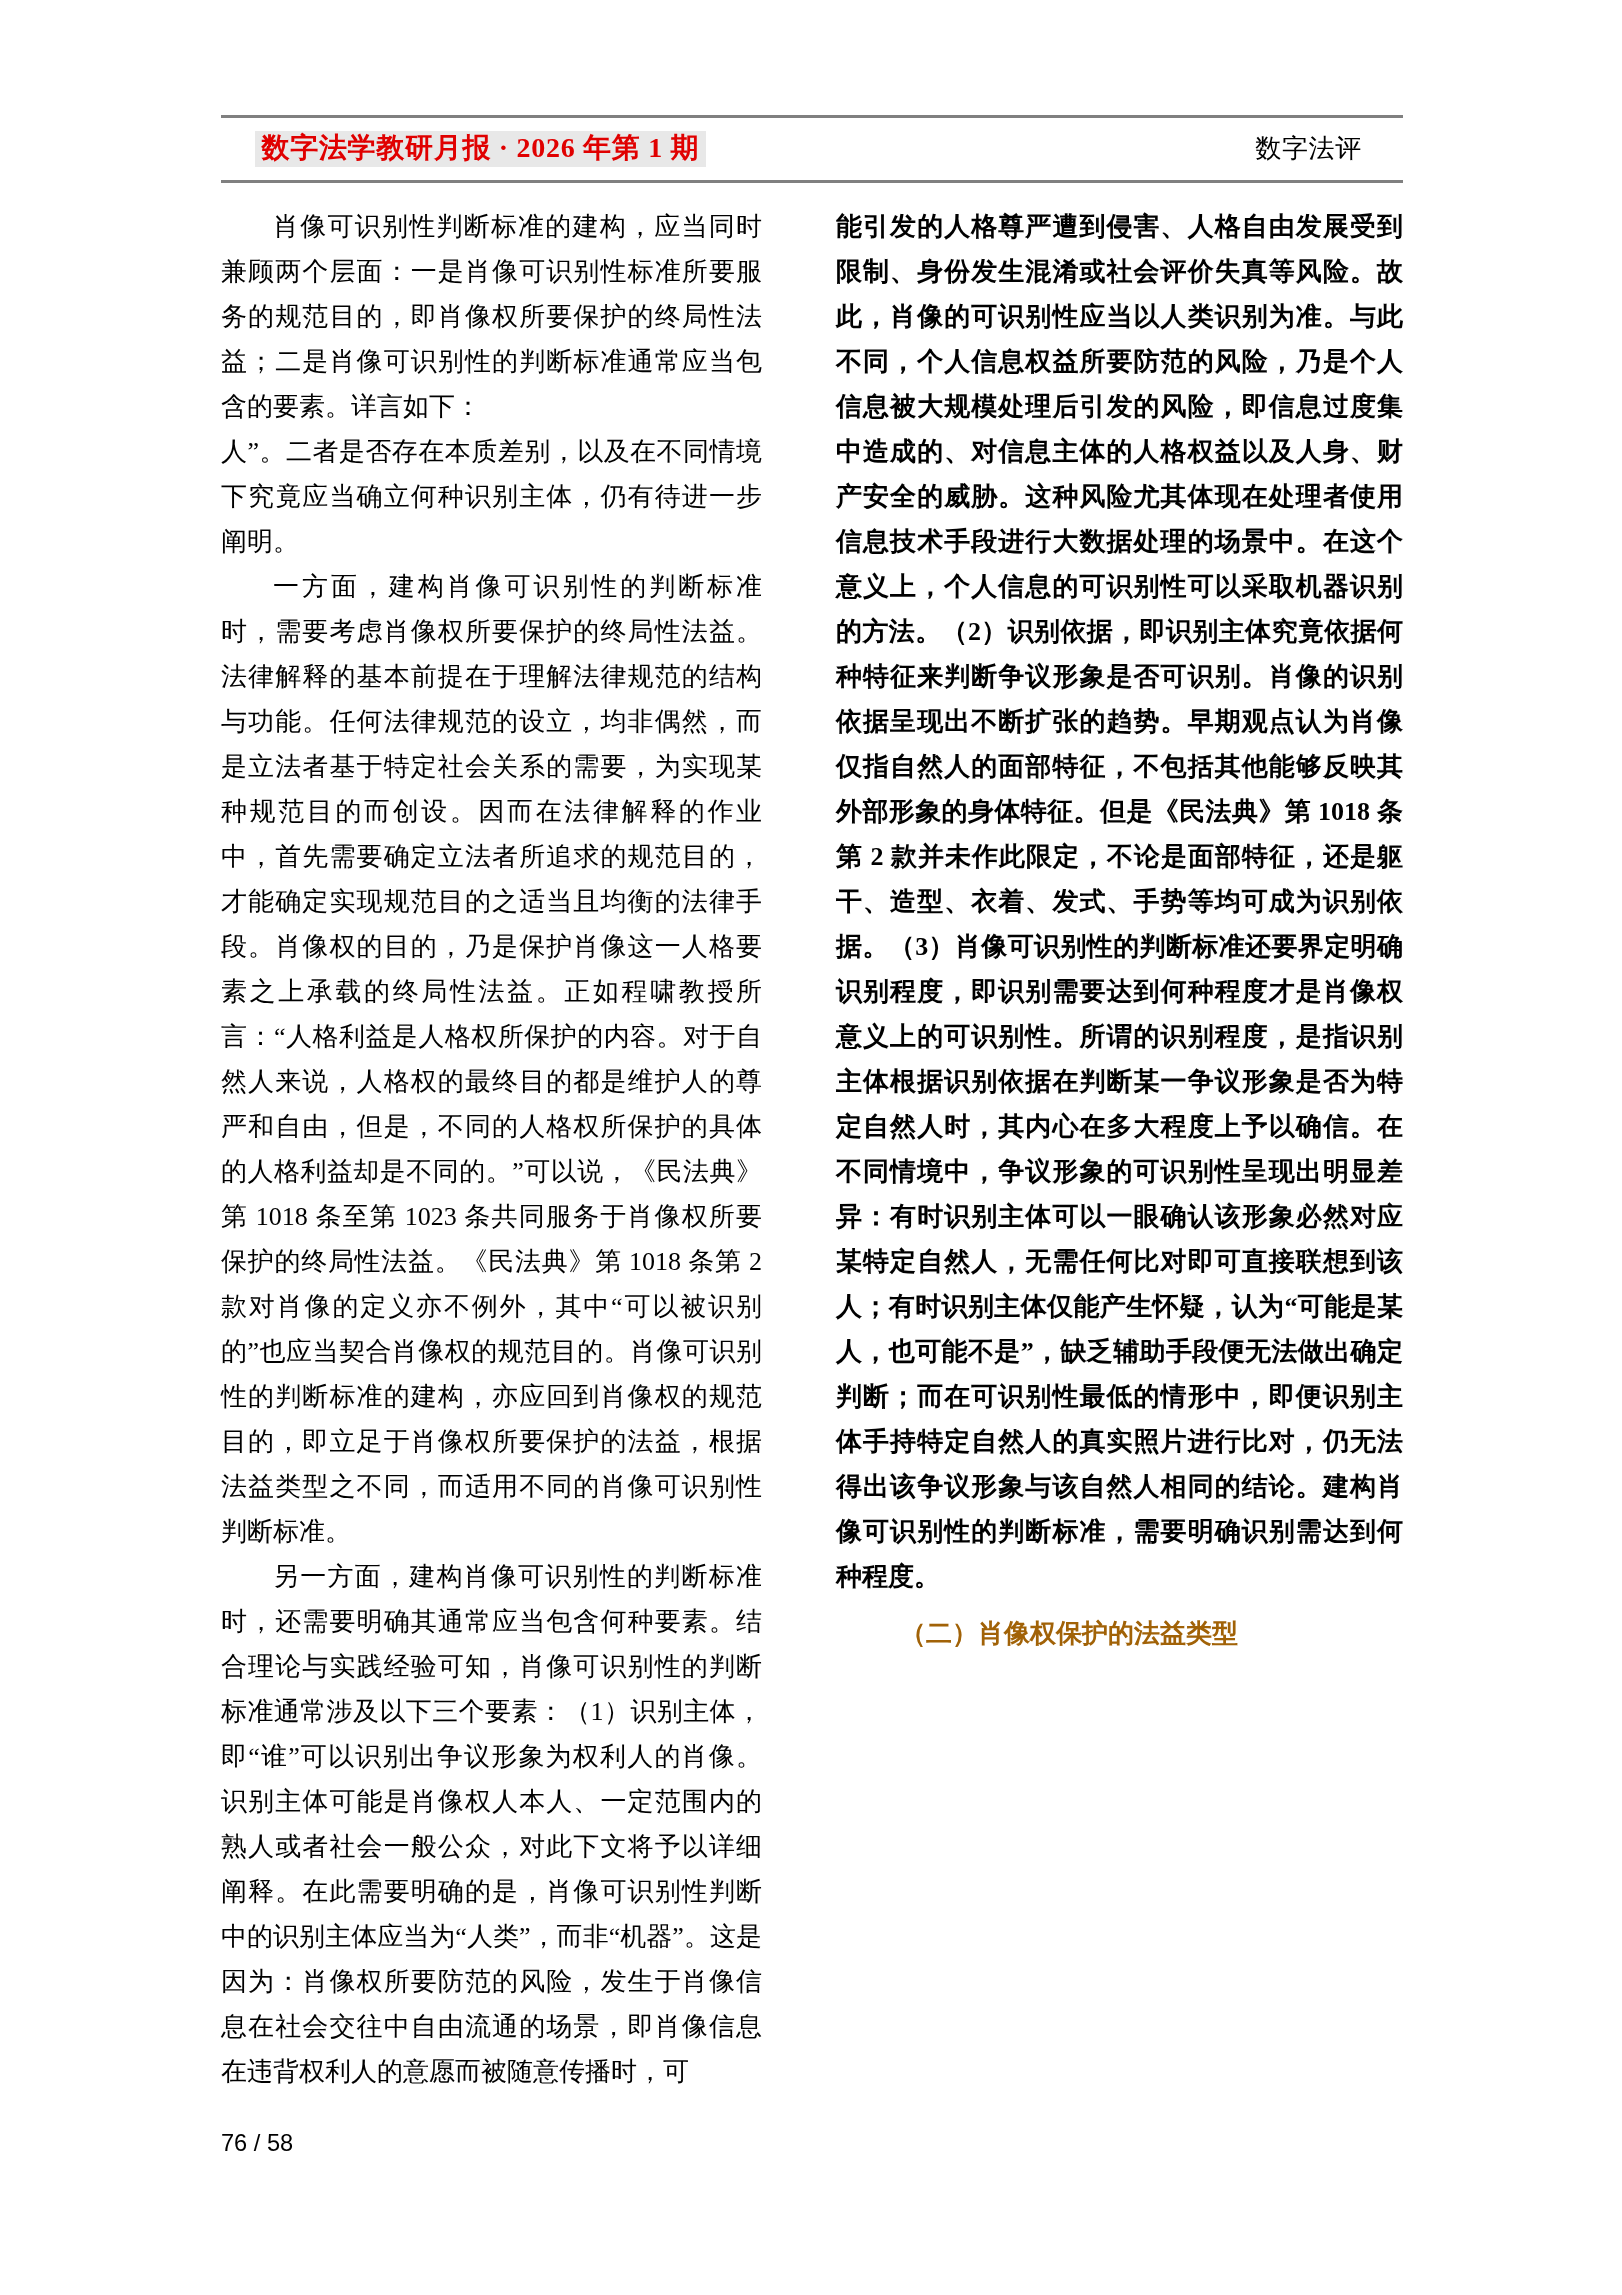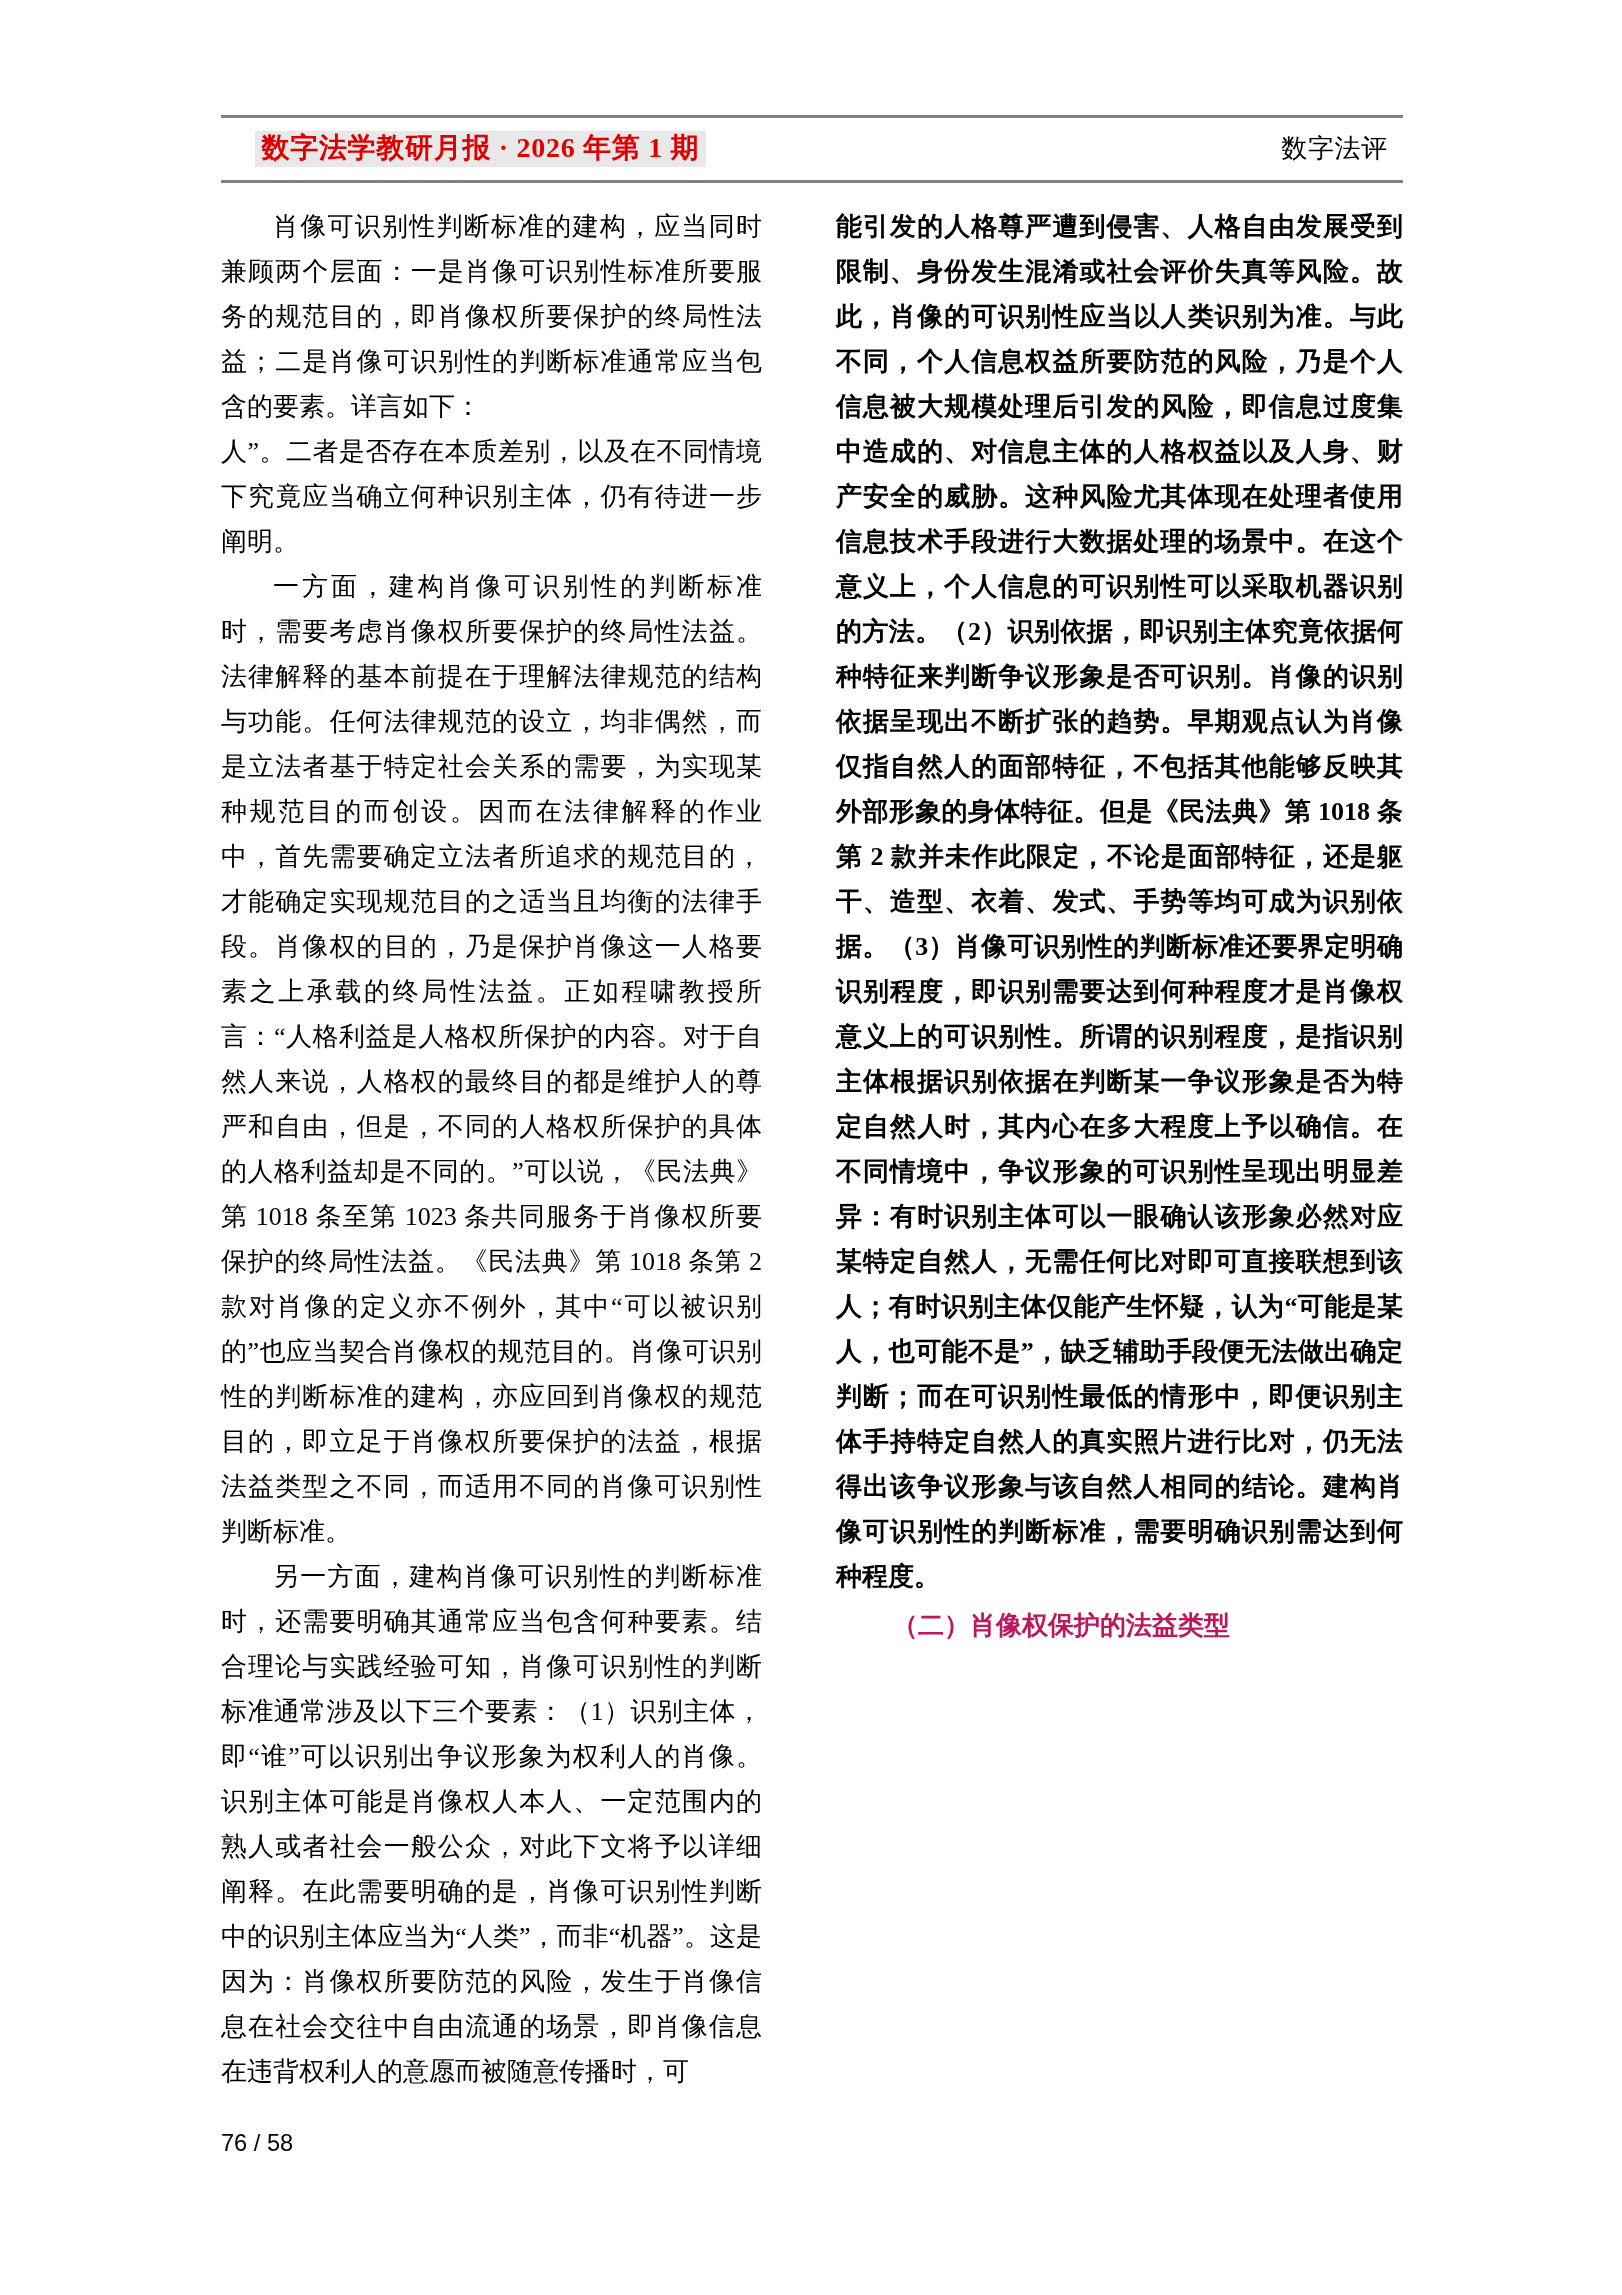--- a/index.html
+++ b/index.html
@@ -45,21 +45,21 @@
     letter-spacing: 0.7px;
     line-height: 1.1;
     margin-left: 34px;
   }
   .running-head-right {
     font-family: "Liberation Serif", "DejaVu Serif", serif;
     font-size: 26px;
     color: #000000;
     letter-spacing: 0.7px;
     line-height: 1.1;
-    margin-right: 15px;
+    margin-right: 41px;
   }
 
   
   .body-area {
     position: absolute;
     left: 221px;
     top: 204px;
     width: 1182px;
     height: 1885px;
     display: flex;
@@ -76,26 +76,26 @@
     font-size: 26px;
     line-height: 45px;
     text-align: justify;
     text-justify: inter-character;
     text-align-last: left;
     word-break: break-all;
     color: #000000;
   }
   p.indent { text-indent: 52px; }
   p.heading {
-    margin: 4px;
+    margin: 12px;
     font-family: "Liberation Serif", "DejaVu Serif", serif;
     font-size: 26px;
     line-height: 45px;
     text-indent: 52px;
-    color: #be185d;
+    color: #a16207;
   }
 
   
   .page-footer {
     position: absolute;
     left: 221px;
     top: 2130px;
     width: 1182px;
     font-family: "Liberation Sans", "DejaVu Sans", sans-serif;
     font-size: 23.6px;

